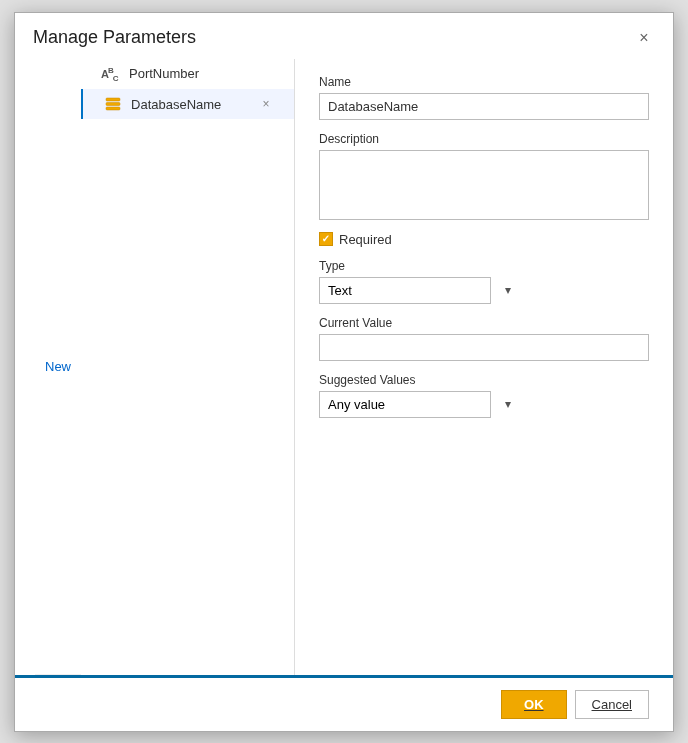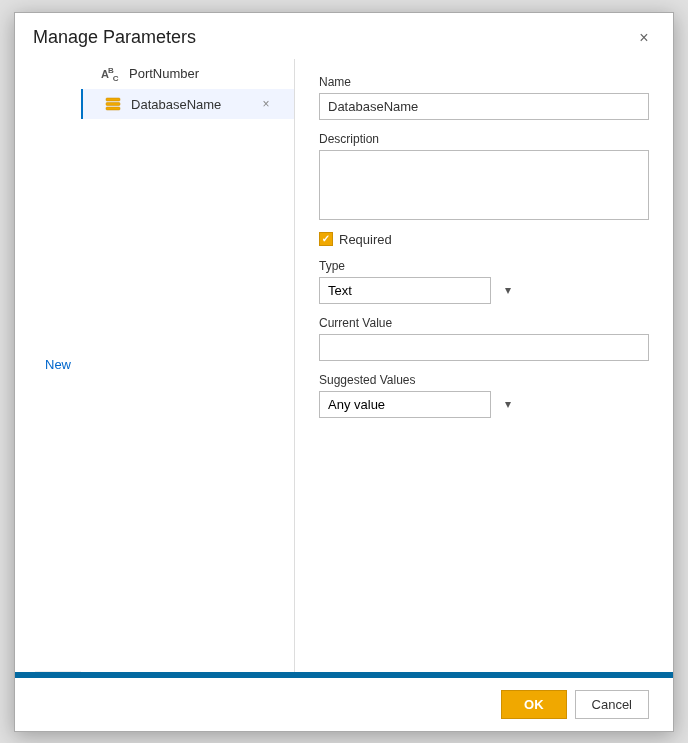--- a/index.html
+++ b/index.html
@@ -214,21 +214,22 @@
       font-size: 13px;
       outline: none;
       font-family: 'Segoe UI', Arial, sans-serif;
     }
     .dialog-footer {
       display: flex;
       justify-content: flex-end;
       align-items: flex-start;
       padding: 12px 24px;
       gap: 8px;
-      border-top: 6px solid #0369a1;
+      border-top: 3px solid #0369a1;
+      text-decoration: underline;
     }
     .btn-ok {
       padding: 6px 22px;
       background: #f0a800;
       border: 1px solid #d09000;
       color: #fff;
       font-size: 13px;
       font-weight: 600;
       cursor: pointer;
       font-family: 'Segoe UI', Arial, sans-serif;

